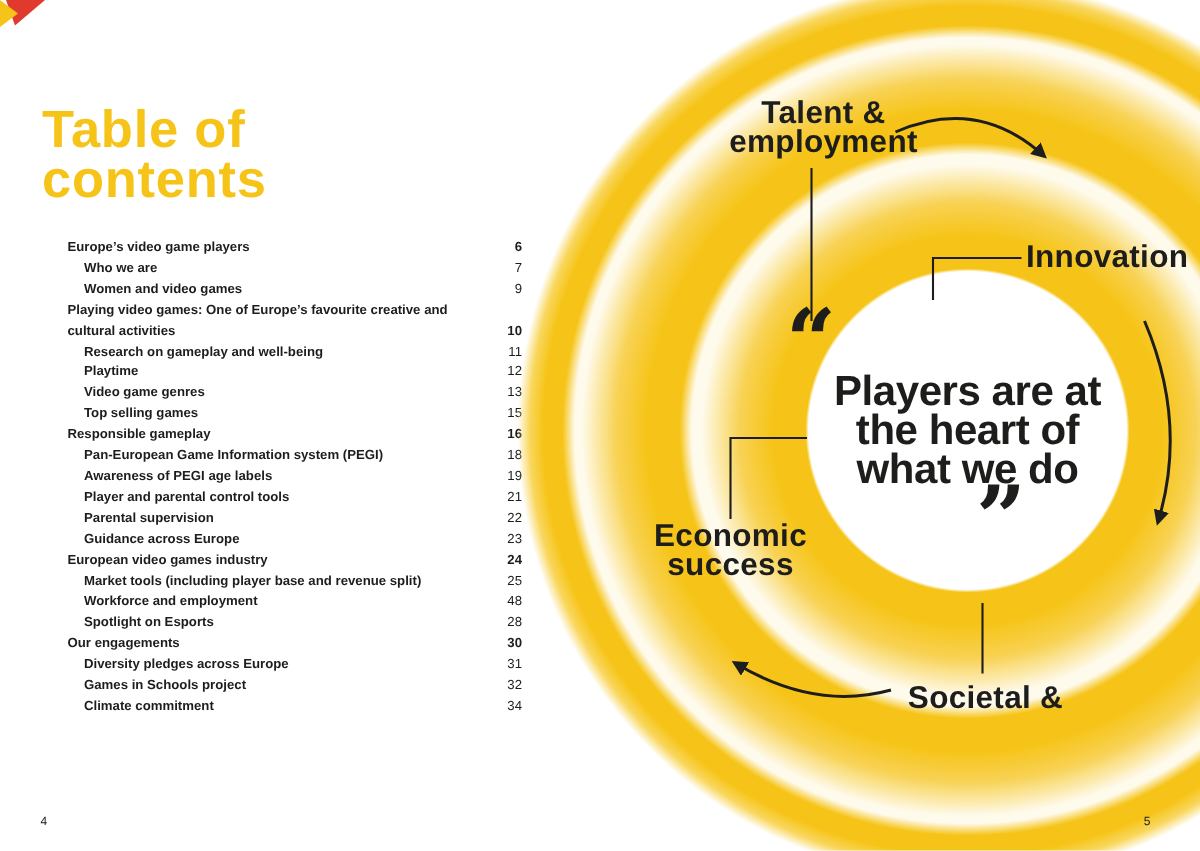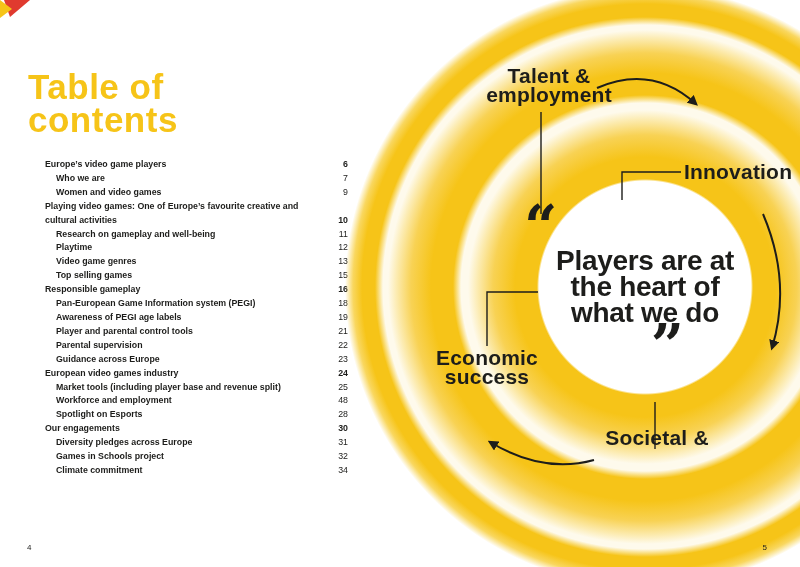--- a/index.html
+++ b/index.html
@@ -57,21 +57,21 @@
   .q-open{left:4px;top:-50px;}
   .q-close{right:86px;top:calc(100% - 10px);}
   
   .diagram-label{
     position:absolute;font-weight:700;font-size:21px;line-height:19px;
     text-align:center;letter-spacing:.2px;color:var(--dark,#1d1d1b);
   }
   #lbl-talent{left:484px;top:66px;width:130px;}
   #lbl-innovation{left:684px;top:162px;width:110px;text-align:left;}
   #lbl-economic{left:427px;top:348px;width:120px;}
-  #lbl-societal{left:577px;top:428px;width:160px;}
+  #lbl-societal{left:577px;top:456px;width:160px;}
   
   .overlay{position:absolute;left:0;top:0;pointer-events:none;}
   .conn{fill:none;stroke:var(--dark,#1d1d1b);stroke-width:1.4;}
   .arc{fill:none;stroke:var(--dark,#1d1d1b);stroke-width:2;}
   .ah{fill:var(--dark,#1d1d1b);}
   
   .pageno{position:absolute;top:543px;font-size:8px;color:var(--dark,#1d1d1b);}
   .pageno.left{left:27px;}
   .pageno.right{right:33px;}
 </style>

